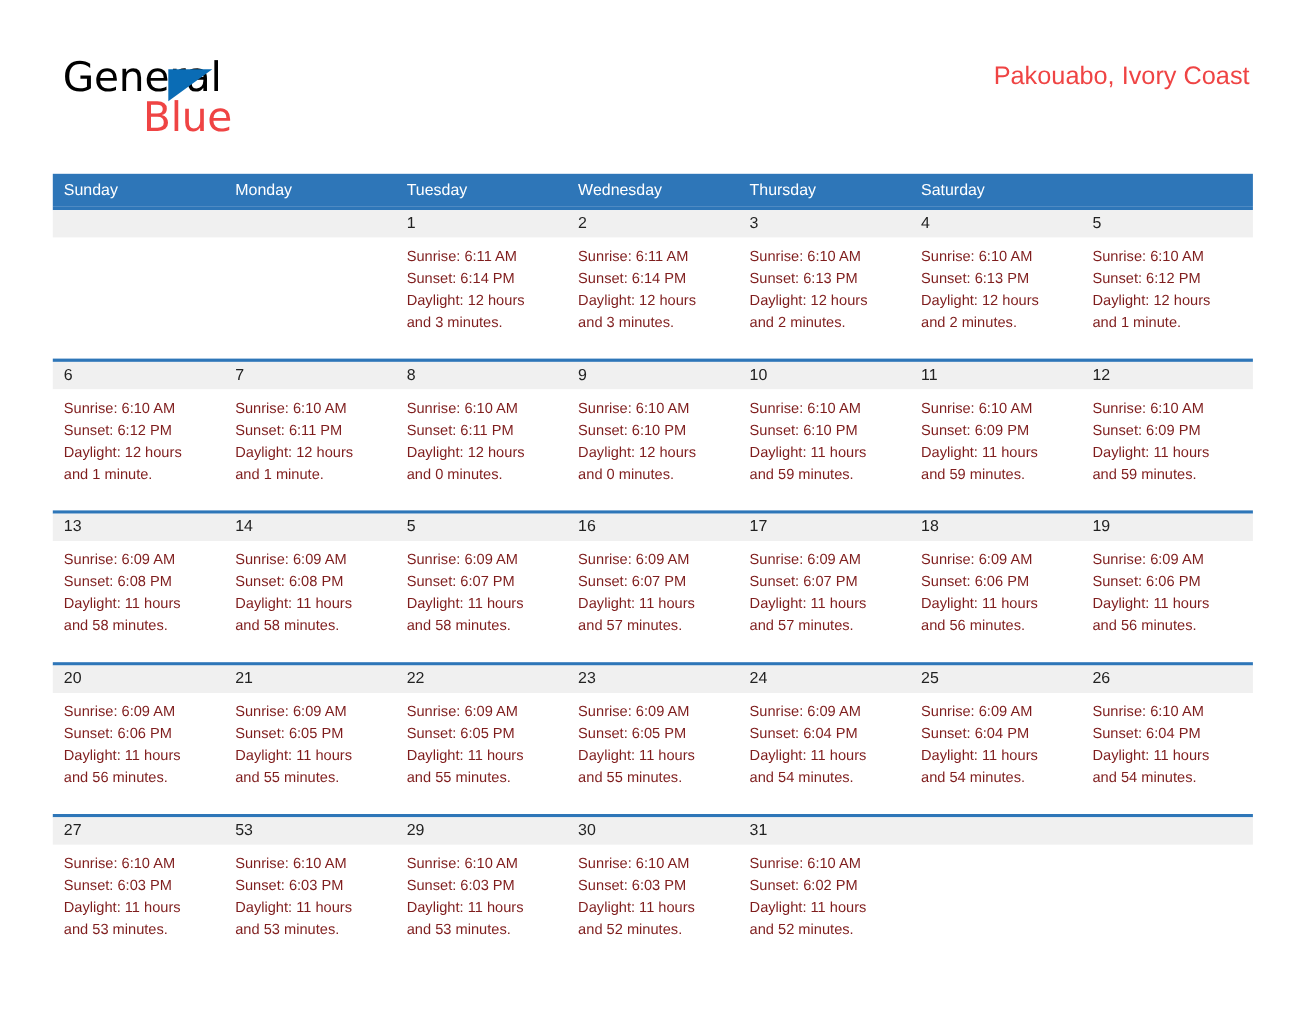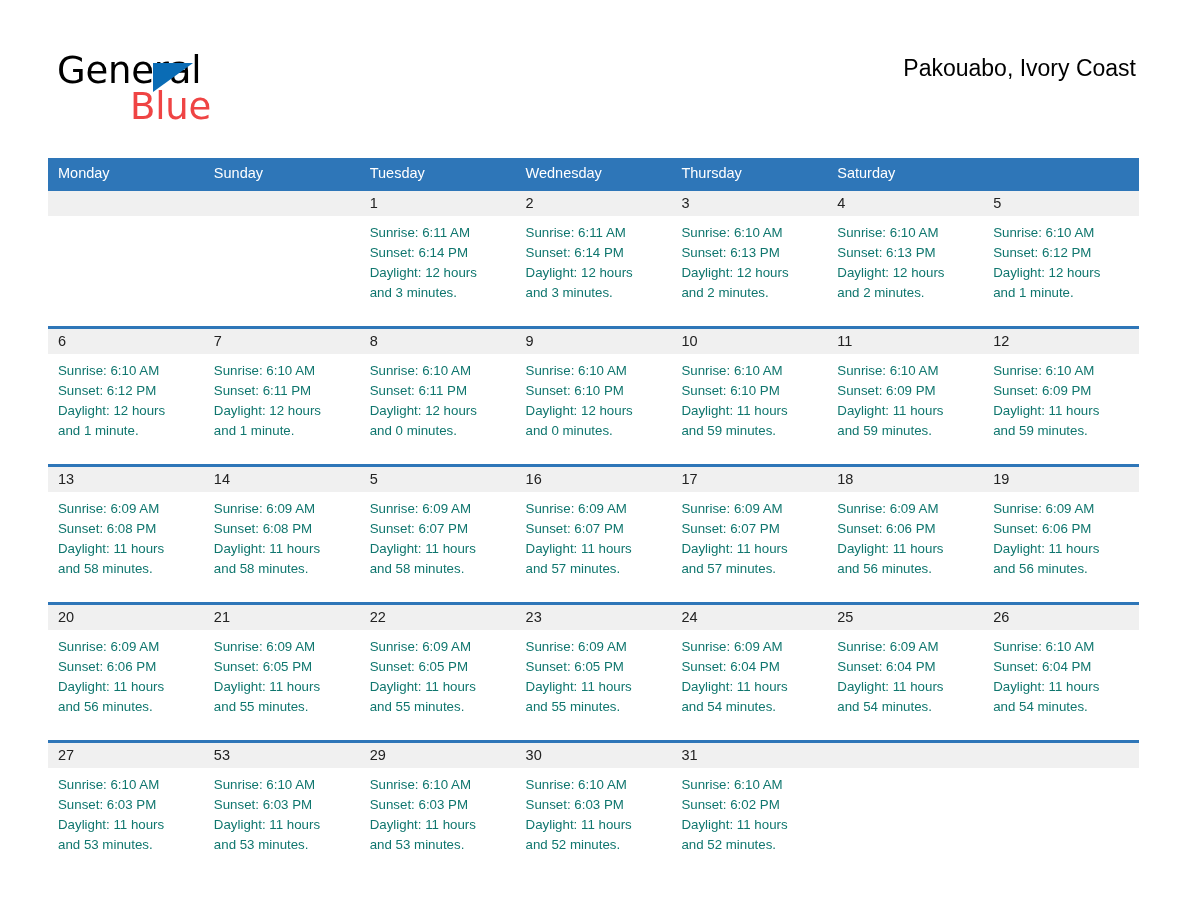--- a/index.html
+++ b/index.html
@@ -77,21 +77,21 @@
     font-weight: 400;
     color: #141414;
     font-family: "Liberation Sans", sans-serif;
     white-space: nowrap;
   }
   .location-title {
     margin-top: 10px;
     font-size: 23px;
     line-height: 28px;
     font-weight: 400;
-    color: #000000;
+    color: #ef4444;
     font-family: "Liberation Sans", sans-serif;
     white-space: nowrap;
   }
 
   
   .calendar {
     position: absolute;
     left: 48px;
     top: 158px;
     width: 1091px;
@@ -136,21 +136,21 @@
     display: grid;
     grid-template-columns: repeat(7, 1fr);
     background: #ffffff;
     height: 110px;
   }
   .detail-cell {
     padding: 7px 10px 0 10px;
     box-sizing: border-box;
     font-size: 13.3px;
     line-height: 20px;
-    color: #0f766e;
+    color: #7f1d1d;
   }
   .detail-cell div {
     white-space: nowrap;
   }
 </style>
 </head>
 <body>
 
 <div class="page">
 
@@ -164,22 +164,22 @@
 
     <div class="title-block">
       <div class="location-title">Pakouabo, Ivory Coast</div>
     </div>
 
   </div>
 
   <div class="calendar">
 
     <div class="weekday-header">
+      <div class="weekday-cell">Sunday</div>
       <div class="weekday-cell">Monday</div>
-      <div class="weekday-cell">Sunday</div>
       <div class="weekday-cell">Tuesday</div>
       <div class="weekday-cell">Wednesday</div>
       <div class="weekday-cell">Thursday</div>
       <div class="weekday-cell">Saturday</div>
     </div>
 
     <div class="week-row">
       <div class="daynum-strip">
         <div class="daynum"></div>
         <div class="daynum"></div>

